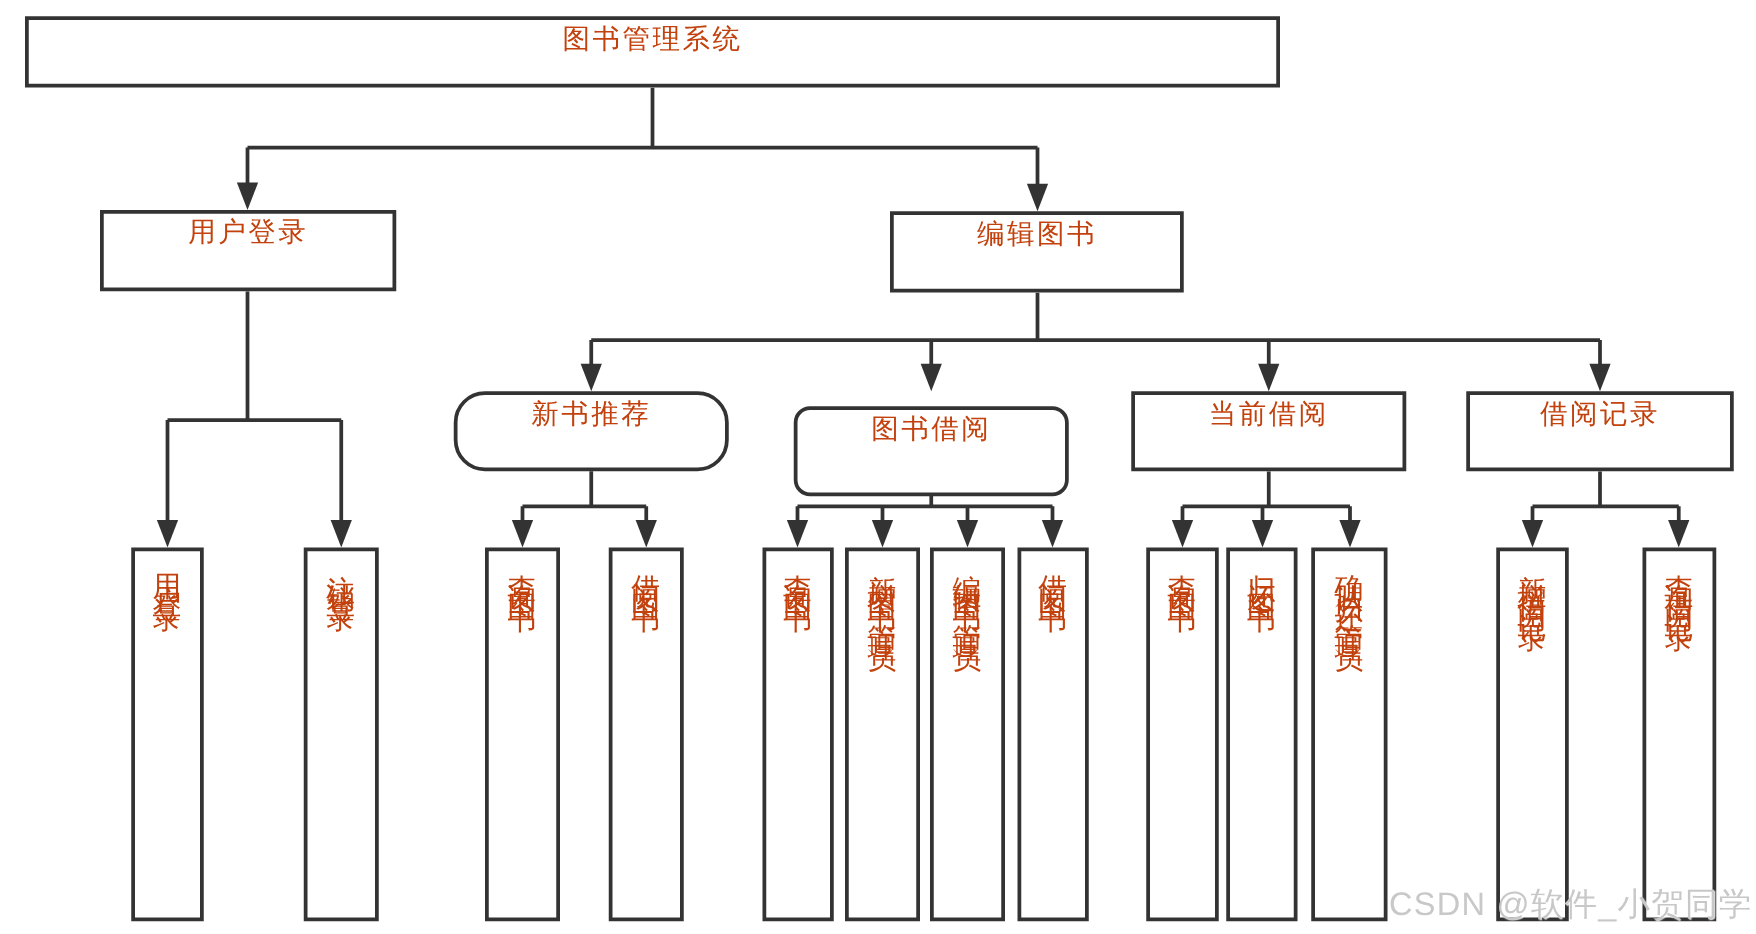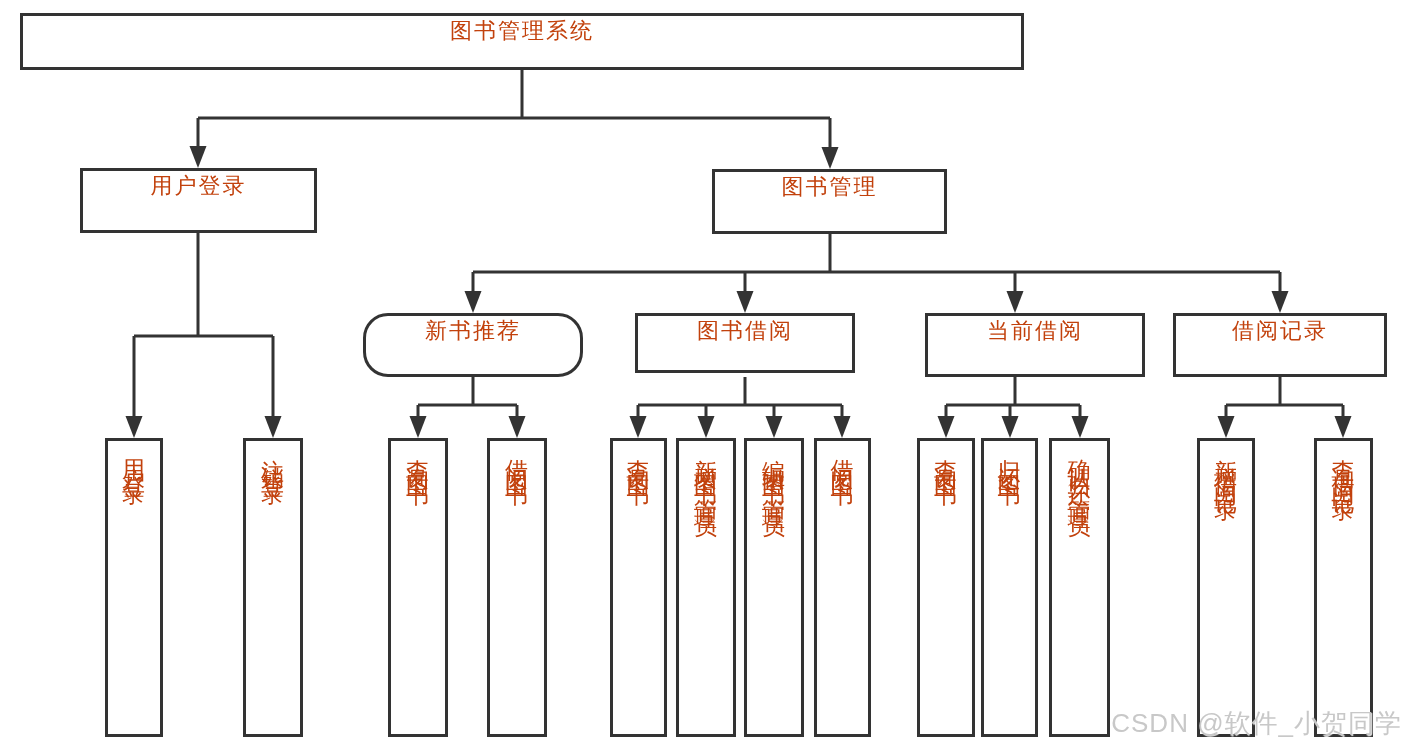--- a/index.html
+++ b/index.html
@@ -60,30 +60,30 @@
   </svg>
 
   <div class="box" style="left:20px;top:13px;width:1004px;height:57px;">
     <span class="hl">图书管理系统</span>
   </div>
 
   <div class="box" style="left:80px;top:168px;width:237px;height:65px;">
     <span class="hl">用户登录</span>
   </div>
   <div class="box" style="left:712px;top:169px;width:235px;height:65px;">
-    <span class="hl">图书管理</span>
+    <span class="hl">编辑图书</span>
   </div>
 
   <div class="box" style="left:363px;top:313px;width:220px;height:64px;border-radius:25px;">
     <span class="hl">新书推荐</span>
   </div>
-  <div class="box" style="left:635px;top:313px;width:220px;height:60px;">
+  <div class="box" style="left:635px;top:325px;width:220px;height:72px;border-radius:13px;">
     <span class="hl">图书借阅</span>
   </div>
-  <div class="box" style="left:905px;top:313px;width:220px;height:64px;margin-left:20px;">
+  <div class="box" style="left:905px;top:313px;width:220px;height:64px;">
     <span class="hl">当前借阅</span>
   </div>
   <div class="box" style="left:1173px;top:313px;width:214px;height:64px;">
     <span class="hl">借阅记录</span>
   </div>
 
   <div class="box" style="left:105px;top:438px;width:58px;height:299px;">
     <span class="vl">用户登录</span>
   </div>
   <div class="box" style="left:243px;top:438px;width:60px;height:299px;">

